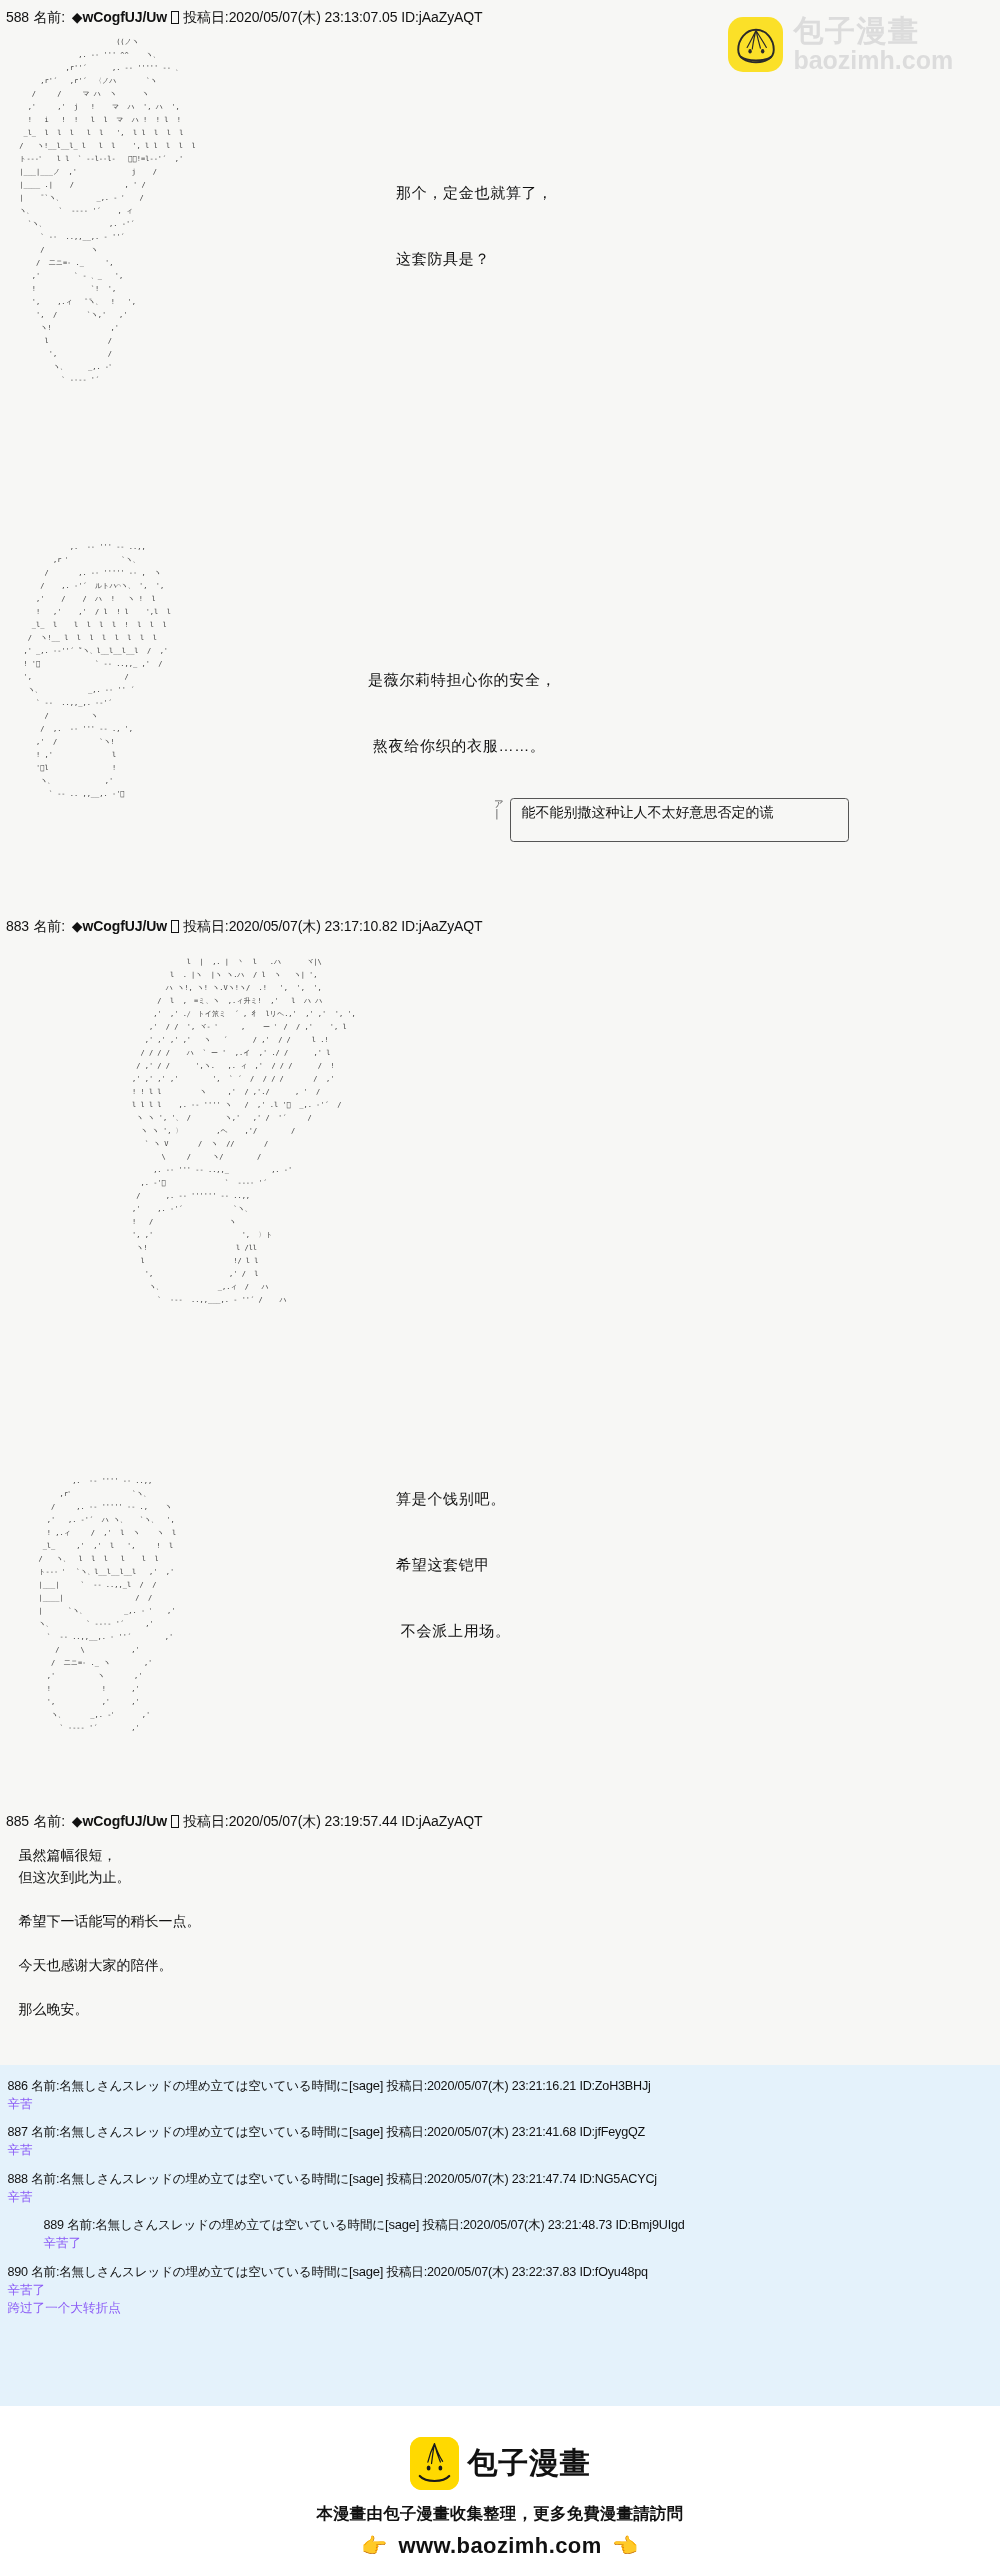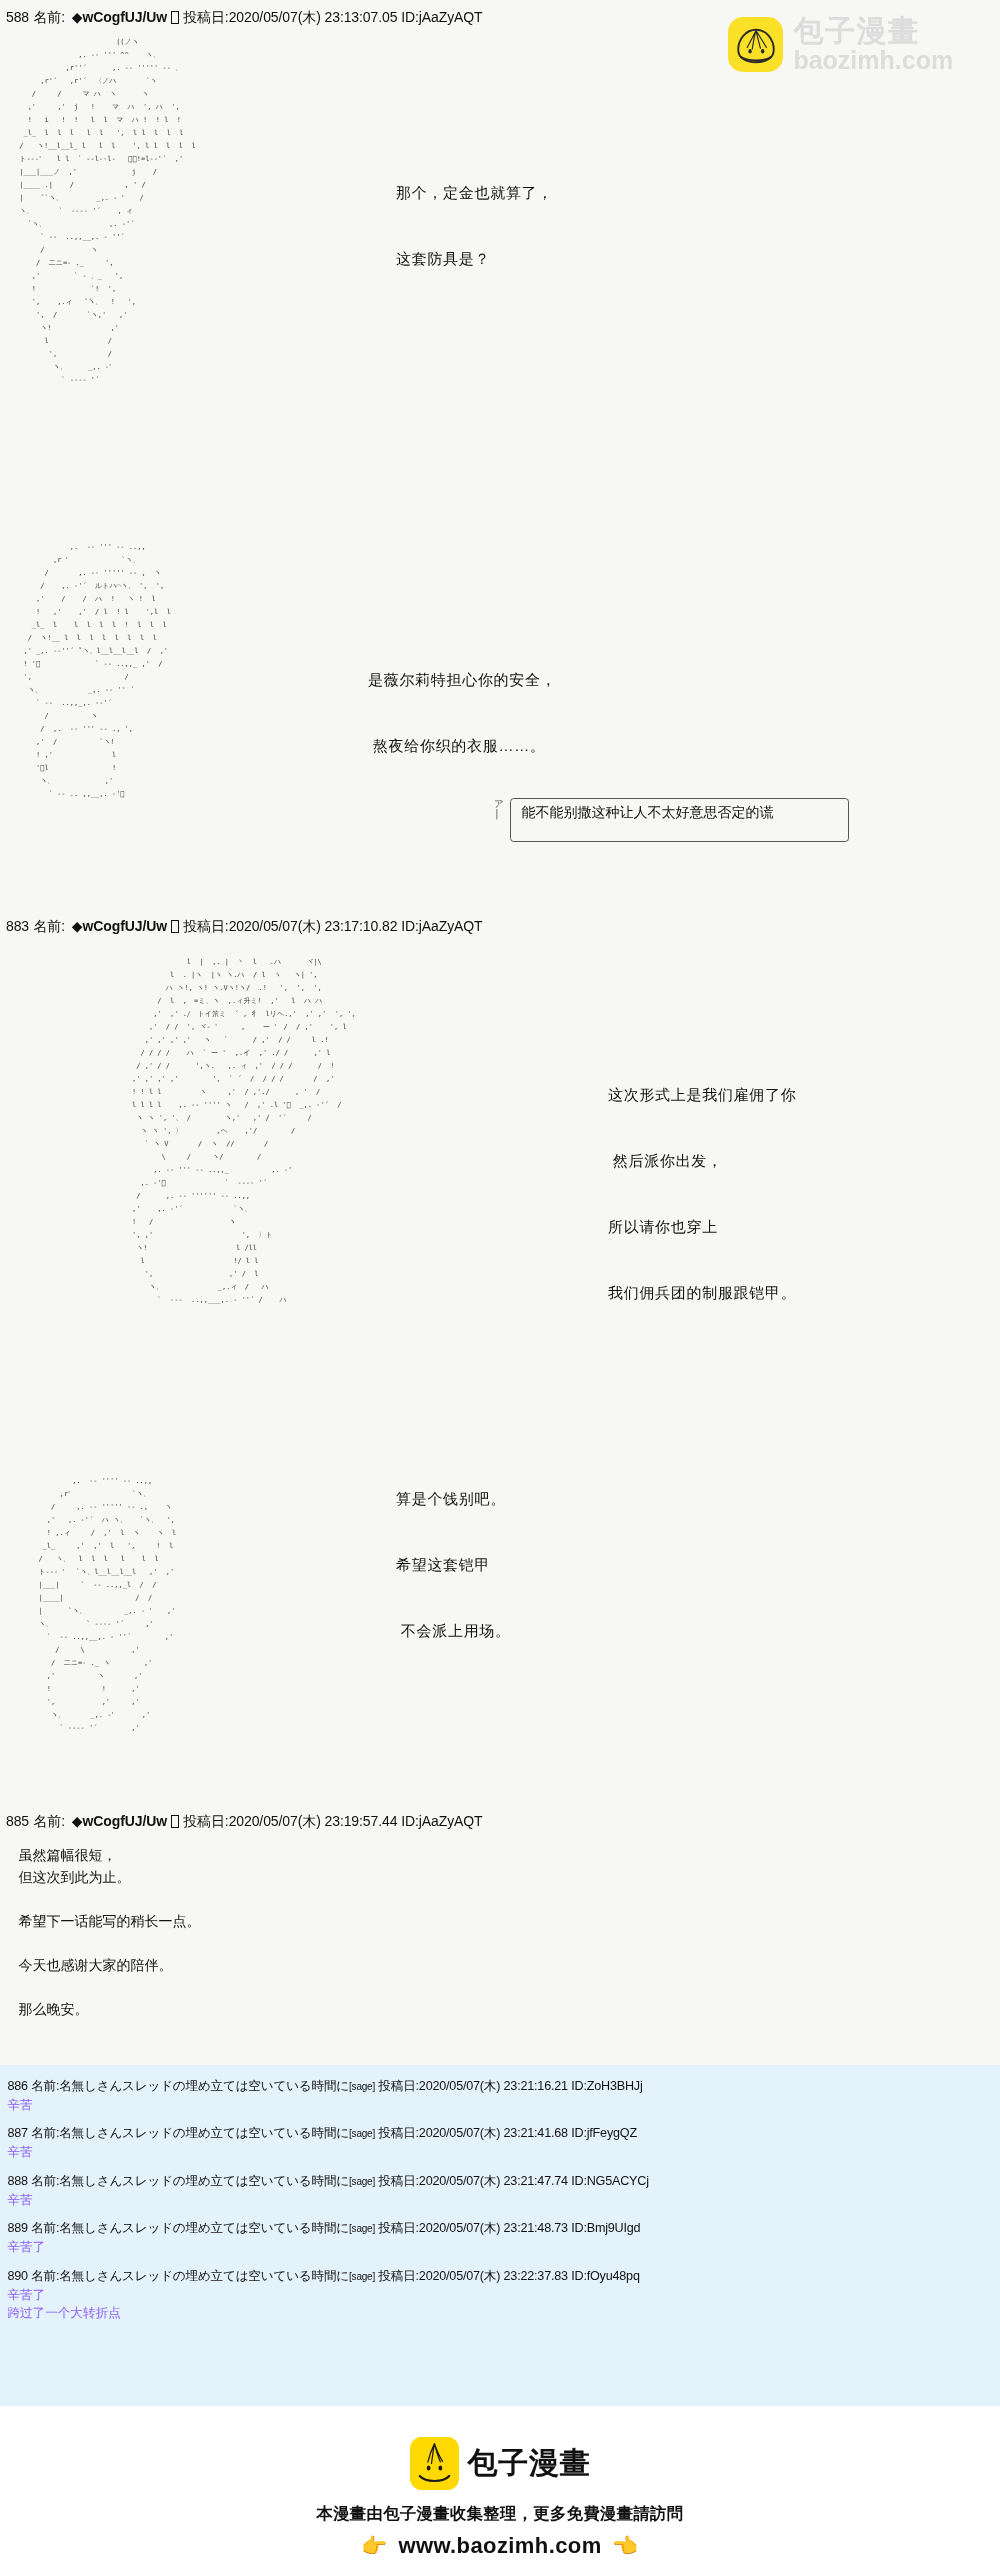--- a/index.html
+++ b/index.html
@@ -88,21 +88,21 @@
   .reply{
     padding:0 0 0 7.4px;
   }
   .reply-head{
     font-size:12.6px;
     line-height:18px;
     color:#111;
     white-space:nowrap;
     letter-spacing:-0.2px;
   }
-  .reply-head .sage{font-size:10px;}
+  .reply-head .sage{font-size:13px;}
   .reply-body{
     font-size:12.6px;
     line-height:18px;
     color:#8b5cf6;
     white-space:pre-line;
   }
 
   
   .watermark{
     position:absolute;
@@ -246,27 +246,20 @@
       /      ,. -‐ '''''' ‐- ..,,
      ,'    ,. ‐'´            `ヽ、
      !   /                  ヽ
      ', ,'                     ',  〉ト
       ヽ!                     l /ll
        l                     !/ l l
         ',                  ,' /  l
          ヽ、             _,.ィ゙/   ハ
            `  ‐--  ..,,___,. ‐ ''´ /    ハ</div>
 
-  <div class="speech" style="position:absolute;left:608px;top:1078px;">这次形式上是我们雇佣了你
-
- 然后派你出发，
-
-所以请你也穿上
-
-我们佣兵团的制服跟铠甲。</div>
 
   <div class="aa" style="position:absolute;left:30px;top:1475px;">          ,.  -‐ '''' ‐- ..,,
        ,r'゙             `ヽ、
      /     ,. -‐ ''''' ‐- .,    ヽ
     ,'   ,. ‐'´  ハ ヽ、   `ヽ、  ',
     ! ,.ィ゙   /  ,'  l  ヽ    ヽ  l
    _l_     ,'  ,'  l   ',     !  l
   /  ゙ヽ、  l  l  l   l    l  l
   ト-‐‐ '゙ `ヽ、l__l__l__l   ,'  ,'
   |___|     `  ‐- ..,,_l  /  /
@@ -326,21 +319,21 @@
     <div class="reply" style="margin-bottom:10.4px;margin-top:10px;">
       <div class="reply-head">
         <span>888</span>
         <span>名前:</span><span>名無しさんスレッドの埋め立ては空いている時間に</span><span class="sage">[sage]</span>
         <span>投稿日:</span><span>2020/05/07(木) 23:21:47.74</span>
         <span>ID:NG5ACYCj</span>
       </div>
       <div class="reply-body">辛苦</div>
     </div>
 
-    <div class="reply" style="margin-bottom:10.4px;">
+    <div class="reply" style="margin-bottom:10.4px;margin-left:36px;">
       <div class="reply-head">
         <span>889</span>
         <span>名前:</span><span>名無しさんスレッドの埋め立ては空いている時間に</span><span class="sage">[sage]</span>
         <span>投稿日:</span><span>2020/05/07(木) 23:21:48.73</span>
         <span>ID:Bmj9UIgd</span>
       </div>
       <div class="reply-body">辛苦了</div>
     </div>
 
     <div class="reply">

